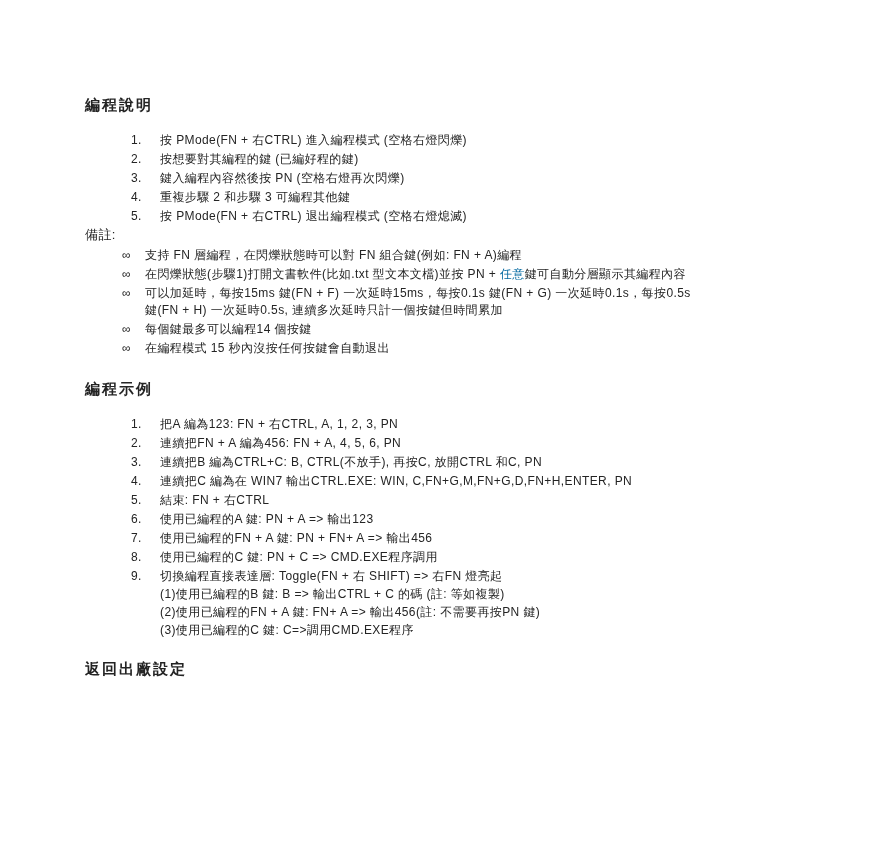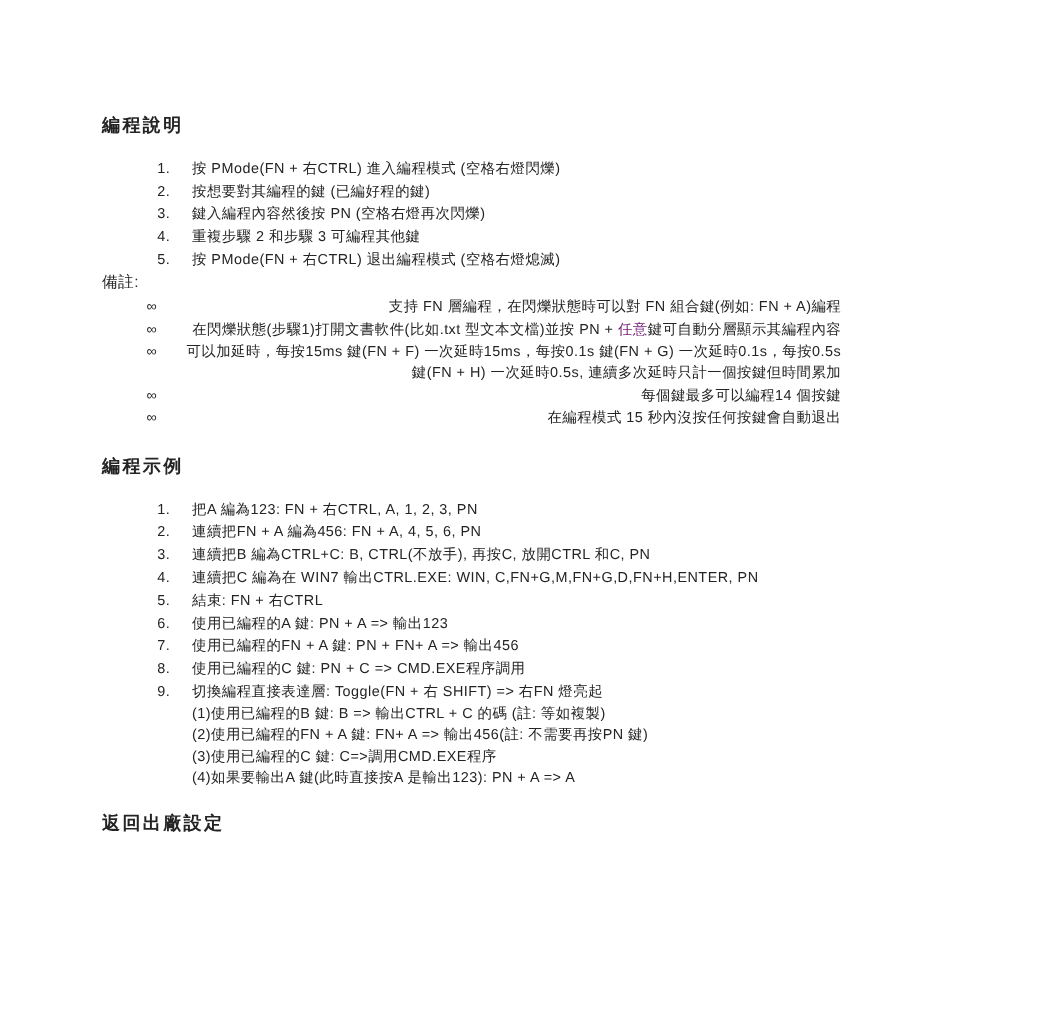--- a/index.html
+++ b/index.html
@@ -63,23 +63,22 @@
     line-height: 17px;
     margin-bottom: 2px;
     letter-spacing: 0.4px;
   }
   .bullet-list .bullet {
     flex: 0 0 23px;
     line-height: 17px;
   }
   .bullet-list .txt {
     flex: 1 1 auto;
-    text-align: right;
-  }
-  .muted { color: #701a75; }
+  }
+  .muted { color: #0369a1; }
   .usage-section { margin-top: 31px; }
   .usage-para {
     margin: 17px 0 0 0;
     font-size: 12px;
     line-height: 17px;
     letter-spacing: 0.4px;
   }
   .examples-section { margin-top: 24px; }
   .sub-lines {
     margin-top: 2px;
@@ -182,21 +181,20 @@
         <span class="txt">使用已編程的C 鍵: PN + C  =&gt; CMD.EXE程序調用</span>
       </li>
       <li>
         <span class="num">9.</span>
         <span class="txt">
           <span>切換編程直接表達層: Toggle(FN + 右 SHIFT) =&gt; 右FN 燈亮起</span>
           <div class="sub-lines">
             <div class="sub-line">(1)使用已編程的B 鍵: B  =&gt; 輸出CTRL + C 的碼 (註: 等如複製)</div>
             <div class="sub-line">(2)使用已編程的FN + A 鍵: FN+ A  =&gt; 輸出456(註: 不需要再按PN 鍵)</div>
             <div class="sub-line">(3)使用已編程的C 鍵: C=&gt;調用CMD.EXE程序</div>
-            <div class="sub-line">(4)如果要輸出A 鍵(此時直接按A 是輸出123): PN + A  =&gt; A</div>
           </div>
         </span>
       </li>
     </ol>
   </div>
 
   <div class="factory-section">
     <div class="section-title">返回出廠設定</div>
   </div>
 

